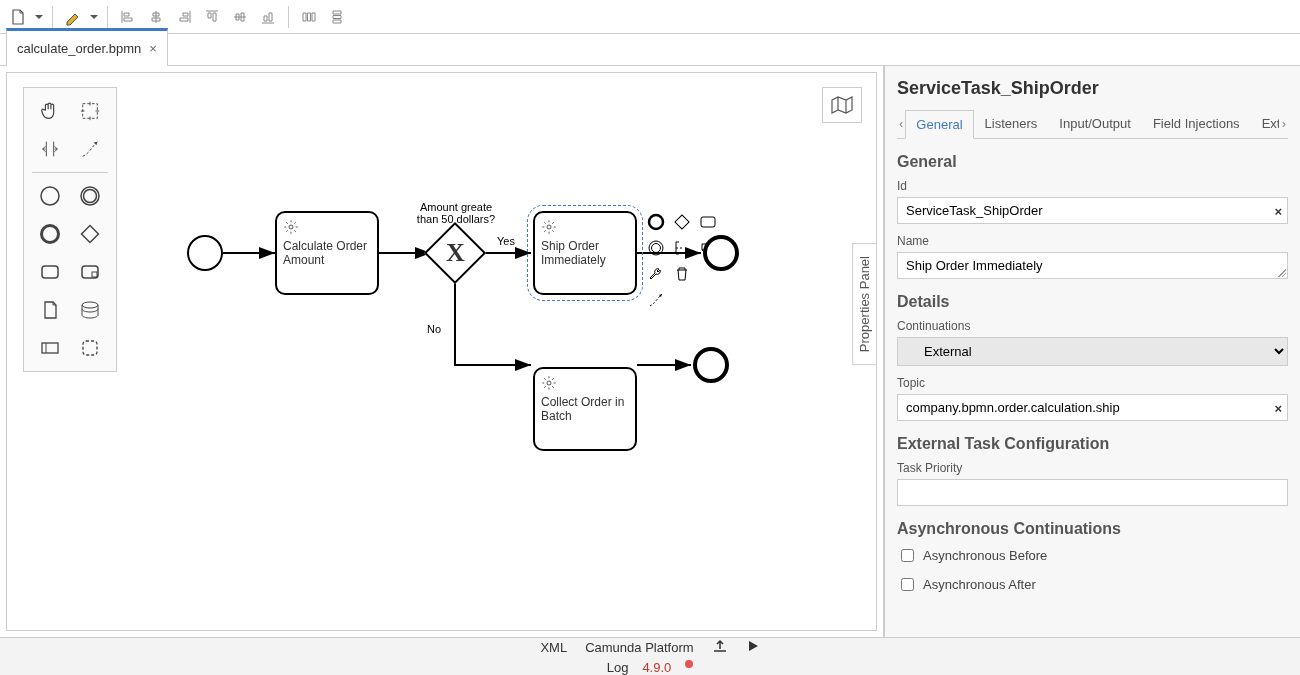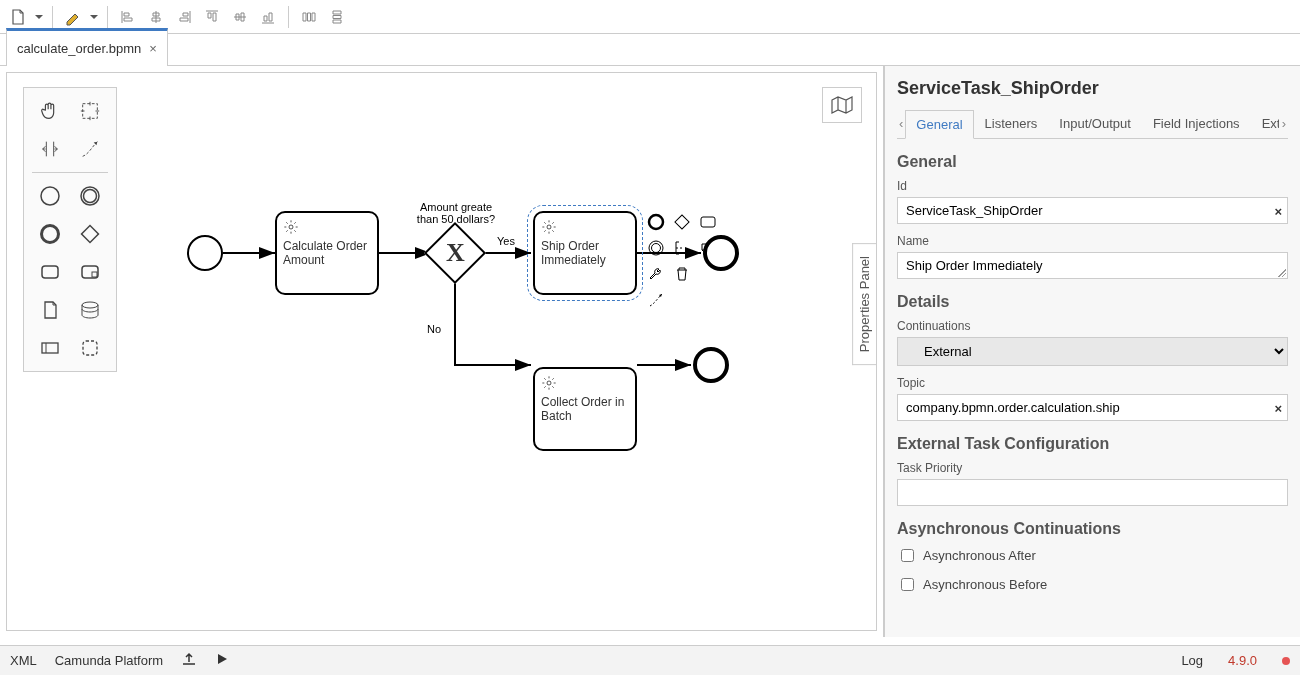--- a/index.html
+++ b/index.html
@@ -29,23 +29,23 @@
   .ptab.active { border:1px solid #ccc; border-bottom:1px solid #f7f7f7; position:relative; top:1px; background:#f7f7f7; color:#3f7ac2; }
   .chev { color:#888; padding:0 2px; }
   .group-h { font-size:16px; font-weight:bold; color:#555; margin:14px 0 8px 0; }
   .field-l { font-size:12px; color:#555; margin-bottom:4px; display:block; }
   .txt { width:100%; padding:5px 24px 5px 8px; border:1px solid #ccc; background:#fff; font-size:13px; }
   .txt-wrap { position:relative; margin-bottom:10px; }
   .txt-wrap .clr { position:absolute; right:6px; top:50%; transform:translateY(-50%); color:#333; font-weight:bold; cursor:pointer; }
   .txt-wrap .resize { position:absolute; right:2px; bottom:2px; width:8px; height:8px; background:linear-gradient(135deg, transparent 50%, #999 50%, #999 60%, transparent 60%, transparent 70%, #999 70%, #999 80%, transparent 80%); }
   .sel { width:100%; padding:5px 22px; border:1px solid #ccc; background:#e8e8e8; font-size:13px; }
   .chk { display:flex; align-items:center; gap:6px; margin-bottom:10px; color:#444; }
-  .footer { position:absolute; bottom:0; left:0; right:0; height:30px; border-top:1px solid #ccc; background:#f3f3f3; display:flex; align-items:center; padding:0 10px; justify-content:space-between; }
+  .footer { position:absolute; bottom:0; left:0; right:0; height:38px; border-top:1px solid #ccc; background:#f3f3f3; display:flex; align-items:center; padding:0 10px; justify-content:space-between;flex-direction:column; }
   .footer .left { display:flex; align-items:center; gap:18px; color:#333; }
-  .footer .right { display:flex; align-items:center; gap:25px; color:#333; }
+  .footer .right { display:flex; align-items:flex-start; gap:14px; color:#333; }
   .dot-red { width:8px; height:8px; border-radius:50%; background:#e55353; display:inline-block; }
   
   .node-task { position:absolute; width:104px; height:84px; border:2px solid #000; border-radius:10px; background:#fff; display:flex; align-items:center; justify-content:center; padding:6px; font-size:12px; }
   .node-task.selected { outline:1px dashed #3f7ac2; outline-offset:5px; }
   .gear { position:absolute; left:6px; top:6px; }
   .evt { position:absolute; width:36px; height:36px; border:2px solid #000; border-radius:50%; background:#fff; }
   .evt.end { border-width:4px; }
   .gw { position:absolute; width:44px; height:44px; border:2px solid #000; transform:rotate(45deg); background:#fff; display:flex; align-items:center; justify-content:center; }
   .gw .gx { transform:rotate(-45deg); font-size:26px; font-weight:bold; font-family:serif; }
   .lbl { position:absolute; font-size:11px; text-align:center; color:#000; }
@@ -391,25 +391,25 @@
 
       <div class="group-h">External Task Configuration</div>
       <label class="field-l">Task Priority</label>
       <div class="txt-wrap">
         <input class="txt" type="text" value="" style="">
       </div>
 
       <div class="group-h">Asynchronous Continuations</div>
       <label class="chk">
         <input type="checkbox" style="">
-        <span>Asynchronous After</span>
+        <span>Asynchronous Before</span>
       </label>
       <label class="chk">
         <input type="checkbox" style="">
-        <span>Asynchronous Before</span>
+        <span>Asynchronous After</span>
       </label>
 
     </div>
   </div>
 </div>
 
 <div class="footer">
   <div class="left">
     <span>XML</span>
     <span>Camunda Platform</span>

